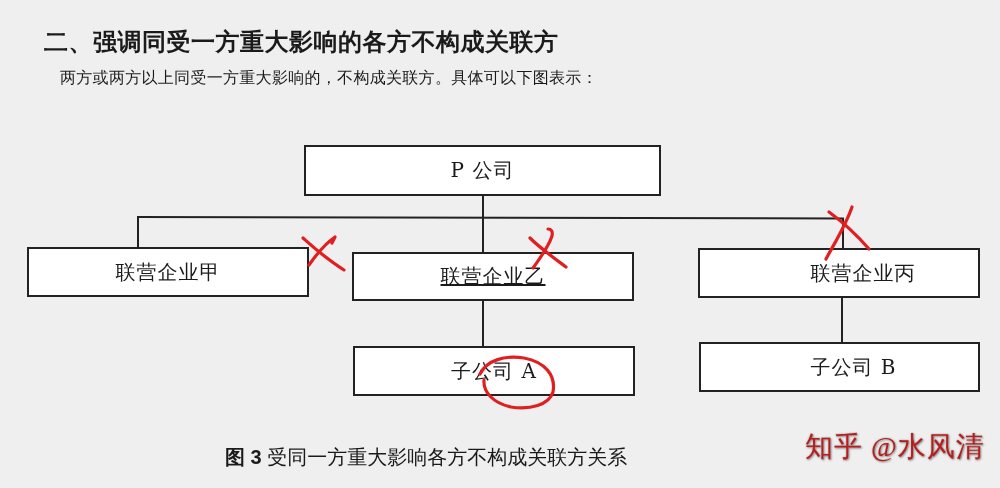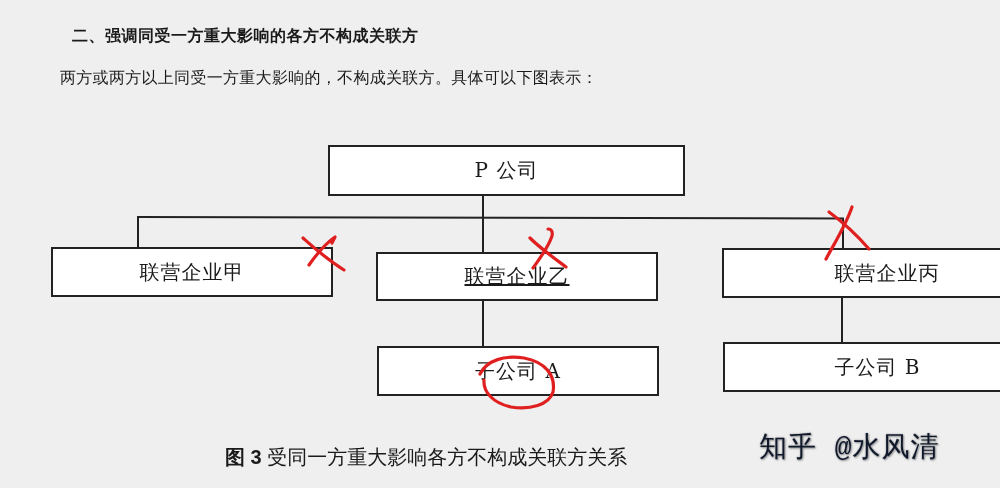--- a/index.html
+++ b/index.html
@@ -4,41 +4,41 @@
 <style>
   html, body { margin:0; padding:0; }
   body {
     width:1000px; height:488px; overflow:hidden; position:relative;
     background:#efefef;
     font-family: "DejaVu Serif", "Liberation Serif", serif;
     color:#1a1a1a;
   }
   .abs { position:absolute; }
   .heading {
-    left:72px; top:26px; font-size:16px; font-weight:bold; letter-spacing:0.5px;
+    left:44px; top:26px; font-size:24px; font-weight:bold; letter-spacing:0.5px;
     white-space:nowrap;
   }
   .para {
     left:60px; top:68px; font-size:16px; white-space:nowrap; letter-spacing:0.3px;
   }
   .box {
     position:absolute; background:#ffffff; border:2px solid #222;
     box-sizing:border-box; display:flex; align-items:center; justify-content:center;
-    font-size:20px; letter-spacing:1px; white-space:nowrap;margin-left:24px;
+    font-size:20px; letter-spacing:1px; white-space:nowrap;
   }
   .line { position:absolute; background:#222; }
   .caption {
     left:225px; top:444px; font-size:20px; white-space:nowrap;
     font-family: "Liberation Sans", "DejaVu Sans", sans-serif;
     text-align: center;
   }
   .caption .fig { font-weight:bold; }
   .watermark {
-    left:759px; top:428px; font-size:28px; color:#0f172a; white-space:nowrap;
-    font-family: Liberation Mono, monospace;
+    left:805px; top:428px; font-size:28px; color:#b91c1c; white-space:nowrap;
+    font-family: Liberation Serif, serif;
     text-shadow: 0 0 2px #9a9a9a, 1px 1px 2px #8a8a8a;
     letter-spacing:1px;
   }
   svg.overlay { position:absolute; left:0; top:0; pointer-events:none; }
 </style>
 </head>
 <body>
 
 <div class="abs heading">二、强调同受一方重大影响的各方不构成关联方</div>
 <div class="abs para">两方或两方以上同受一方重大影响的，不构成关联方。具体可以下图表示：</div>

